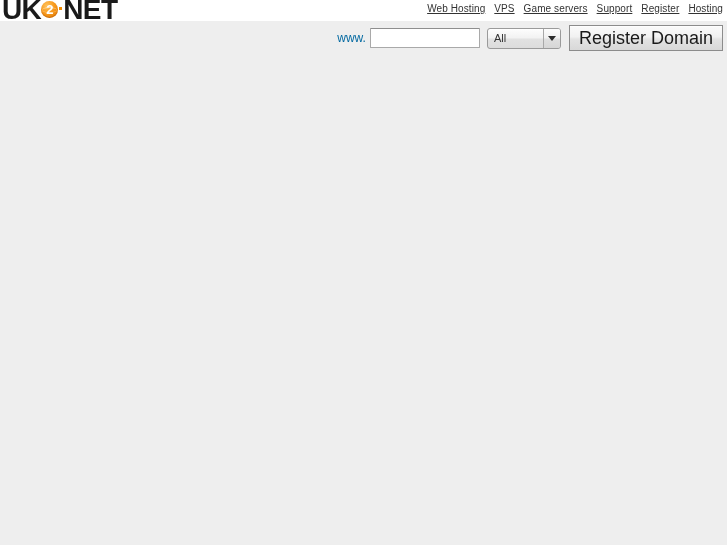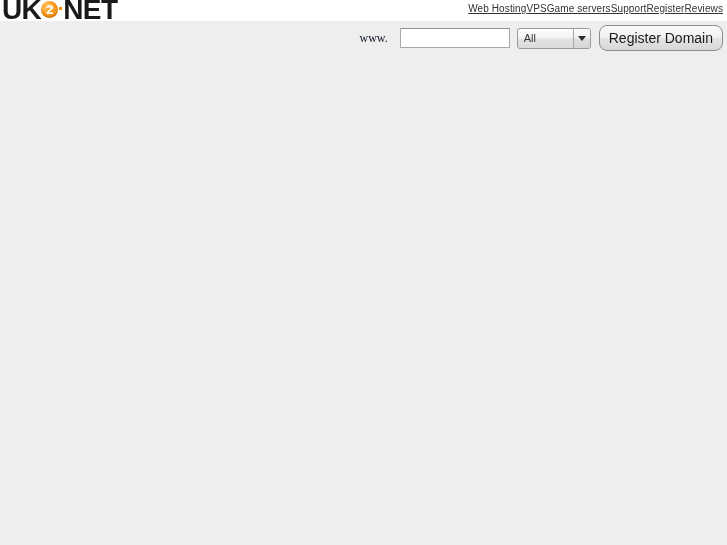--- a/index.html
+++ b/index.html
@@ -91,20 +91,21 @@
     top: -1px;
   }
 
   
   .topnav {
     position: absolute;
     right: 4px;
     top: 3px;
     display: flex;
     align-items: center;
+    gap: 9px;
     white-space: nowrap;
   }
   .topnav a {
     font-family: "Liberation Sans", sans-serif;
     font-size: 10px;
     color: #333333;
     text-decoration: underline;
     letter-spacing: .1px;
   }
 
@@ -118,24 +119,24 @@
   }
   .search-row {
     position: absolute;
     right: 4px;
     top: 4px;
     display: flex;
     align-items: center;
     height: 26px;
   }
   .www-label {
-    font-family: Liberation Serif, serif;
+    font-family: Liberation Sans, sans-serif;
     font-size: 12px;
-    color: #0f172a;
-    margin-right: 12px;
+    color: #0369a1;
+    margin-right: 4px;
     line-height: 26px;
   }
   .domain-input {
     width: 110px;
     height: 20px;
     box-sizing: border-box;
     border: 1px solid #a9a9a9;
     border-top-color: #8e8e8e;
     background: #ffffff;
     font-family: "Liberation Sans", sans-serif;
@@ -188,24 +189,24 @@
     border-right: 4px solid transparent;
     border-top: 5px solid #2b2b2b;
   }
 
   .register-btn {
     margin-left: 8px;
     height: 26px;
     box-sizing: border-box;
     padding: 0 9px;
     border: 1px solid #8c8c8c;
-    border-radius: 8px;
+    border-radius: 0;
     background: linear-gradient(to bottom, #fbfbfb 0%, #f1f1f1 45%, #e3e3e3 55%, #d8d8d8 100%);
     font-family: "Liberation Sans", sans-serif;
-    font-size: 14px;
+    font-size: 18px;
     color: #1a1a1a;
     line-height: 24px;
     cursor: default;
     box-shadow: 0 1px 0 rgba(255,255,255,.8) inset;
     white-space: nowrap;
   }
 
   
   .page-body {
     width: 727px;
@@ -224,21 +225,21 @@
     <span class="logo-dot"></span>
     <span class="logo-text">NET</span>
   </a>
 
   <nav class="topnav">
     <a href="#">Web Hosting</a>
     <a href="#">VPS</a>
     <a href="#">Game servers</a>
     <a href="#">Support</a>
     <a href="#">Register</a>
-    <a href="#">Reviews</a>
+    <a href="#">Hosting</a>
   </nav>
 </div>
 
 <div class="search-strip">
   <form class="search-row">
 
     <span class="www-label">www.</span>
 
     <input class="domain-input" type="text" placeholder="" style="">
 

